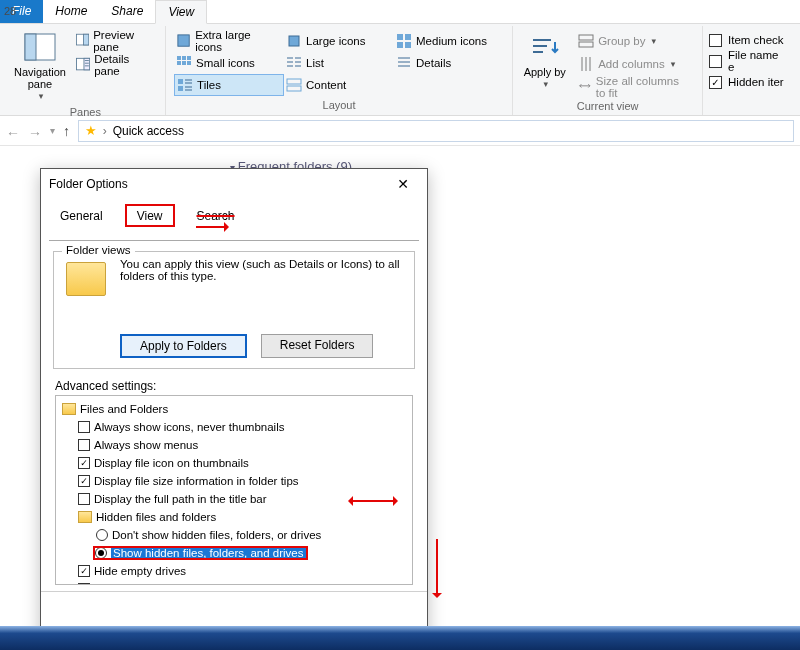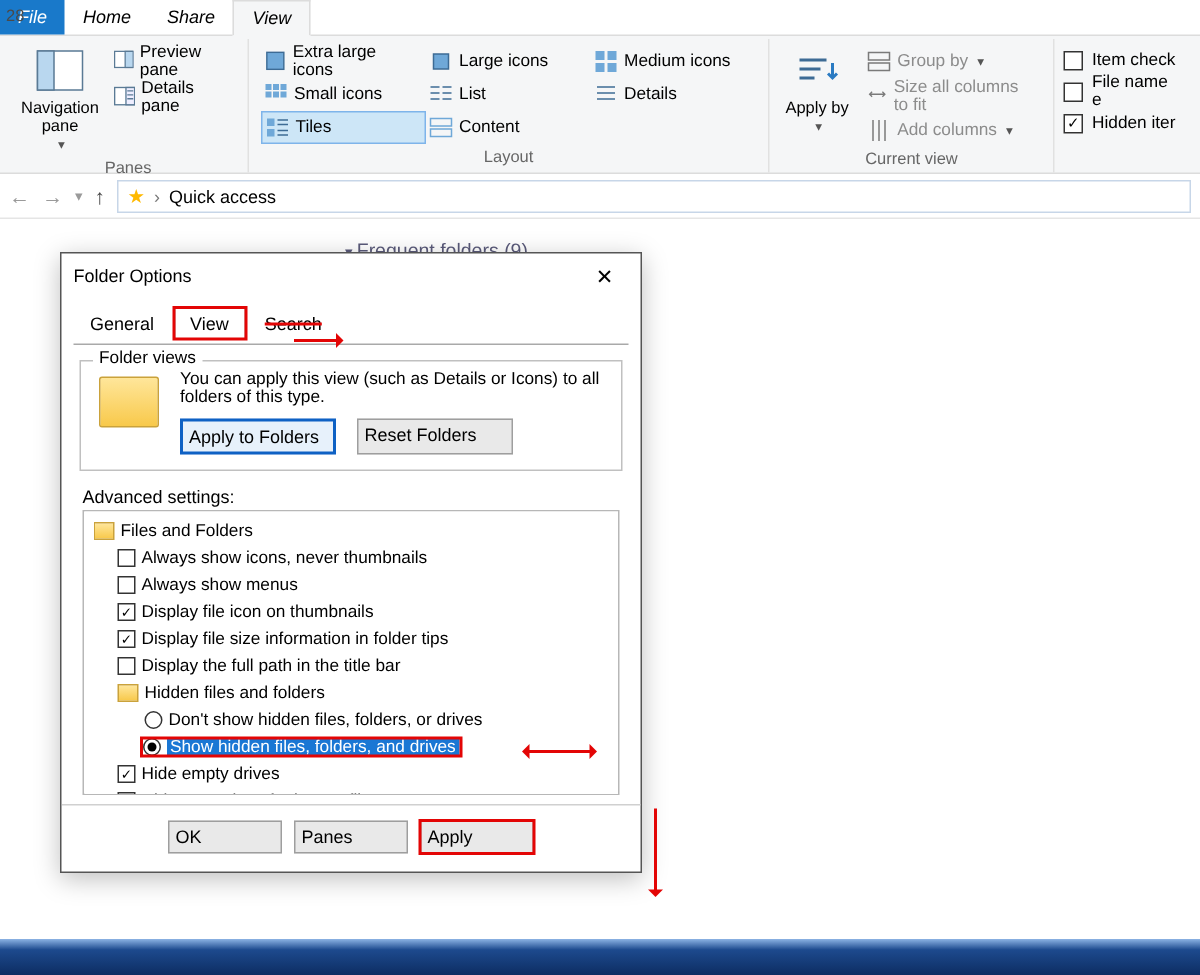--- a/index.html
+++ b/index.html
@@ -33,34 +33,34 @@
   .addrbox { flex:1; border:1px solid #c7d6e8; background:#fff; height:22px; display:flex; align-items:center; gap:6px; padding:0 6px; }
   .star { color:#ffb900; font-size:13px; }
 
   .frequent { color:#5a5a7a; font-size:13px; margin-left:230px; margin-top:6px; position:absolute; top:153px; }
 
   
   .dialog { position:absolute; top:168px; left:40px; width:388px; background:#fff; border:1px solid #555; box-shadow:0 4px 16px rgba(0,0,0,.25); font-size:12px; }
   .titlebar { display:flex; align-items:center; height:30px; padding:0 2px 0 8px; }
   .titlebar .ttl { flex:1; }
   .closebtn { width:44px; height:28px; display:flex; align-items:center; justify-content:center; font-size:14px; }
-  .dtabs { display:flex; padding:6px 8px 4px; gap:2px; }
+  .dtabs { display:flex; padding:6px 8px 15px; gap:12px; }
   .dtab { padding:3px 10px 2px; border:1px solid transparent; border-bottom:none; font-size:12px; }
   .dtab.active { border-color:#a9a9a9; background:#fff; border-bottom:1px solid #fff; position:relative; z-index:2; }
   .dtabbar { border-bottom:1px solid #a9a9a9; margin:0 8px -1px; height:1px; position:relative; top:-1px; }
   .redbox { outline:2px solid #e30505; outline-offset:-1px; }
   .arrow-r { position:absolute; height:2px; background:#e30505; }
   .arrow-r::after { content:""; position:absolute; right:-8px; top:-4px; border:5px solid transparent; border-left-color:#e30505; }
   .arrow-d { position:absolute; width:2px; background:#e30505; }
   .arrow-d::after { content:""; position:absolute; left:-4px; bottom:-8px; border:5px solid transparent; border-top-color:#e30505; }
 
   .fieldset { border:1px solid #c0c0c0; margin:10px 12px 6px; padding:6px 8px 10px; position:relative; }
   .fieldset .legend { position:absolute; top:-8px; left:8px; background:#fff; padding:0 4px; font-size:11.5px; }
   .folder-lg { width:40px; height:34px; background:linear-gradient(#ffe69a,#f8c94b); border:1px solid #caa23b; border-radius:2px; }
-  .btn { border:1px solid #9e9e9e; background:#e9e9e9; padding:3px 4px; font-size:12px; min-width:104px; text-align:left; }
+  .btn { border:1px solid #9e9e9e; background:#e9e9e9; padding:3px 18px; font-size:12px; min-width:104px; text-align:center;margin-top:44px; }
   .btn.primary { border:2px solid #0e61c4; background:#e7f1fb; }
 
   .advlabel { margin:10px 0 2px 14px; }
   .tree { border:1px solid #b7b7b7; margin:0 14px; height:190px; overflow-y:scroll; background:#fff; padding:4px 2px; }
   .tree-row { display:flex; align-items:center; gap:4px; height:18px; font-size:11.5px; padding-left:var(--ind,4px); white-space:nowrap; }
   .tchk, .trad { width:12px; height:12px; border:1px solid #333; display:inline-flex; align-items:center; justify-content:center; font-size:9px; background:#fff; }
   .trad { border-radius:50%; }
   .tfold { width:14px; height:12px; background:linear-gradient(#ffe69a,#f8c94b); border:1px solid #caa23b; }
   .hlrow { background:#1a77d4; color:#fff; padding:0 2px; }
 
@@ -213,35 +213,35 @@
         <span>Apply by</span>
       </div>
       <div class="cv-col">
         <div class="smallbtn caret">
             <span class="ico16"><svg viewBox="0 0 16 16">
                 <rect x="1" y="2" width="14" height="5" fill="none" stroke="#7a7a7a"></rect>
                 <rect x="1" y="9" width="14" height="5" fill="none" stroke="#7a7a7a"></rect>
               </svg></span>
             <span style="color:#8c8c8c">Group by</span>
           </div>
-        <div class="smallbtn">
-            <span class="ico16"><svg viewBox="0 0 16 16">
-                <path d="M2 8 h12 M4 6 l-2 2 l2 2 M12 6 l2 2 l-2 2" stroke="#7a7a7a" fill="none"></path>
-              </svg></span>
-            <span style="color:#8c8c8c">Size all columns to fit</span>
-          </div>
         <div class="smallbtn caret">
             <span class="ico16"><svg viewBox="0 0 16 16">
                 <g stroke="#7a7a7a">
                   <line x1="4" y1="1" x2="4" y2="15"></line>
                   <line x1="8" y1="1" x2="8" y2="15"></line>
                   <line x1="12" y1="1" x2="12" y2="15"></line>
                 </g>
               </svg></span>
             <span style="color:#8c8c8c">Add columns</span>
+          </div>
+        <div class="smallbtn">
+            <span class="ico16"><svg viewBox="0 0 16 16">
+                <path d="M2 8 h12 M4 6 l-2 2 l2 2 M12 6 l2 2 l-2 2" stroke="#7a7a7a" fill="none"></path>
+              </svg></span>
+            <span style="color:#8c8c8c">Size all columns to fit</span>
           </div>
       </div>
     </div>
     <div class="label">Current view</div>
   </div>
 
   <div class="group" style="border-right:none">
     <div class="body">
         <div class="cv-col">
       <div class="chk">

